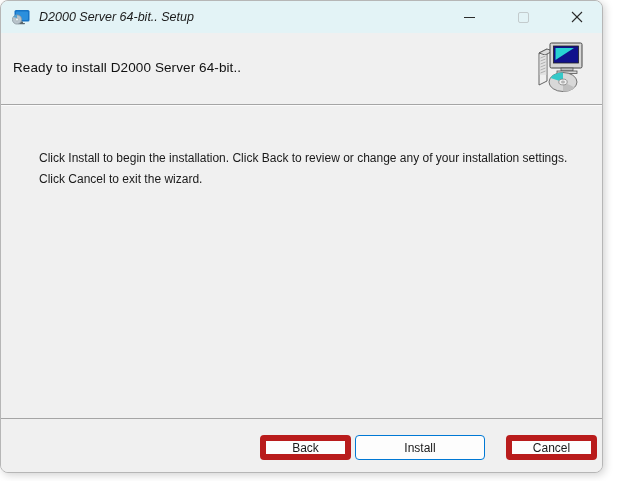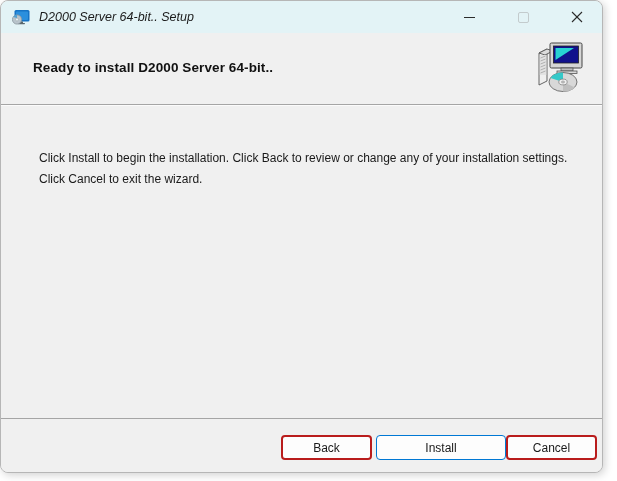--- a/index.html
+++ b/index.html
@@ -79,24 +79,24 @@
   }
   
   .header {
     position: relative;
     height: 71px;
     min-height: 71px;
     background: #f0f0f0;
   }
   .header-title {
     position: absolute;
-    left: 32px;
+    left: 12px;
     top: 27px;
     font-size: 13.5px;
-    font-weight: bold;
+    font-weight: normal;
     color: #111111;
     letter-spacing: 0.1px;
   }
   .header-icon {
     position: absolute;
     right: 13px;
     top: 8px;
     width: 56px;
     height: 54px;
   }
@@ -125,30 +125,30 @@
     align-items: flex-start;
     justify-content: flex-end;
     padding: 16px 5px 0 0;
     box-sizing: border-box;
     background: #f0f0f0;
   }
   .btn {
     height: 25px;
     box-sizing: border-box;
     background: #fdfdfd;
-    border: 2px solid #b91c1c;
+    border: 6px solid #b91c1c;
     border-radius: 4px;
     font-family: "Liberation Sans", "DejaVu Sans", sans-serif;
     font-size: 12px;
     color: #1a1a1a;
     padding: 0;
     cursor: default;
   }
   .btn-back { width: 91px; margin-right: 4px; }
-  .btn-install { width: 130px; border: 1px solid #0078d4; }
+  .btn-install { width: 130px; border: 1px solid #0078d4; margin-right: 21px; }
   .btn-cancel { width: 91px; }
 </style>
 </head>
 <body>
 
 <div class="stage">
   <div class="window">
 
     <div class="titlebar">
       <svg class="titlebar-icon" viewBox="0 0 18 18">

